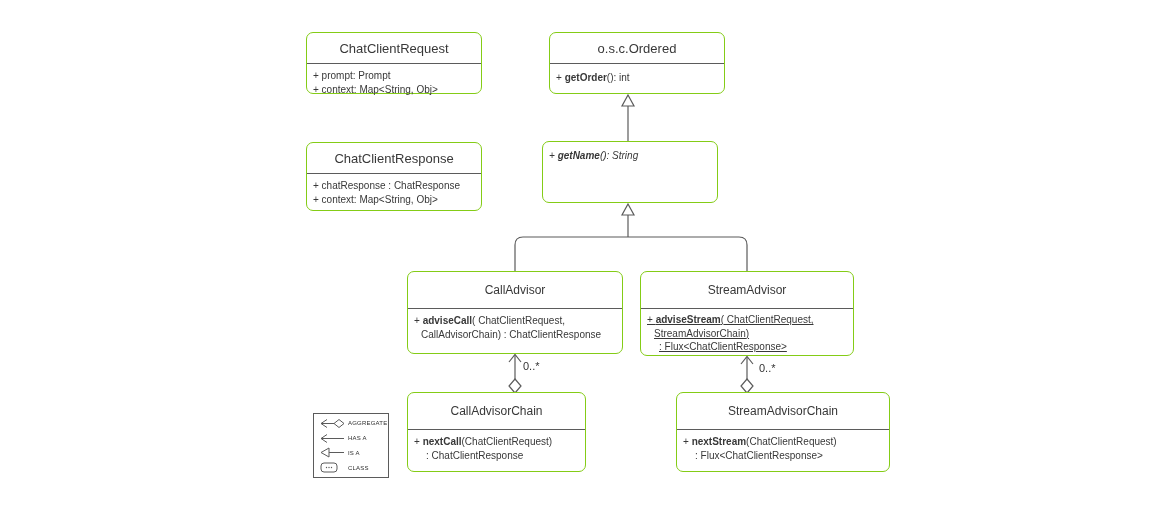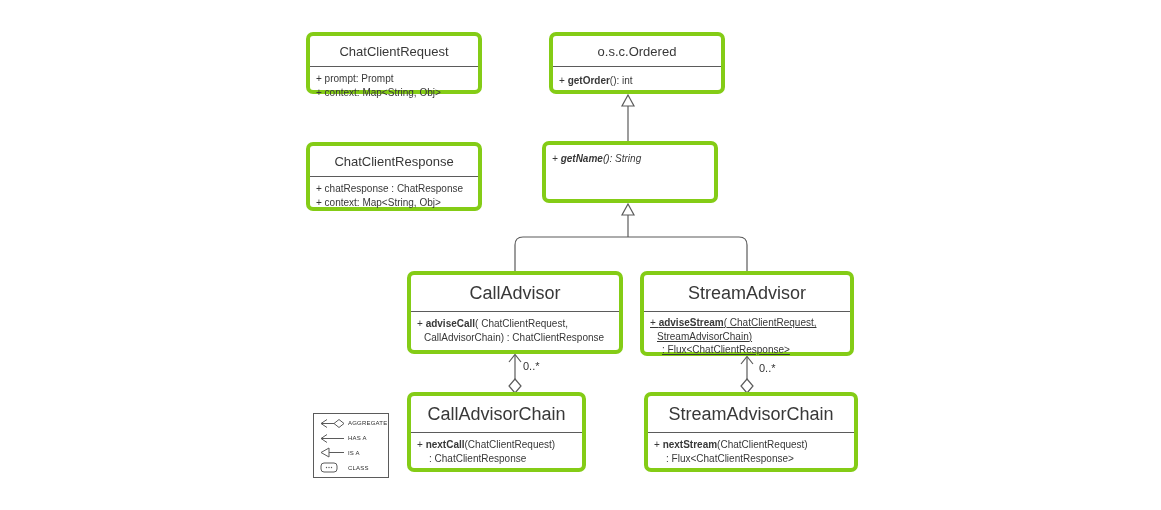--- a/index.html
+++ b/index.html
@@ -2,28 +2,28 @@
 <html><head>
 <meta charset="utf-8">
 <style>
   html,body{margin:0;padding:0;background:#ffffff;}
   #canvas{
     position:relative;width:1161px;height:510px;background:#ffffff;overflow:hidden;
     font-family:"Liberation Sans",sans-serif;color:#3a3a3a;
   }
   .uml-class{
     position:absolute;box-sizing:border-box;background:#ffffff;
-    border:4px solid #84cc16;border-radius:7px;z-index:2;
+    border:1px solid #84cc16;border-radius:7px;z-index:2;
   }
   .uml-title{
     display:flex;align-items:center;justify-content:center;
     height:30px;font-size:13px;color:#383838;
     border-bottom:1px solid #5b5b5b;
   }
-  .uml-class.big .uml-title{height:36px;font-size:18px;}
+  .uml-class.big .uml-title{height:36px;font-size:12px;}
   .uml-members{padding:5px 6px 0 6px;font-size:10px;line-height:13.5px;color:#383838;}
   .m{white-space:nowrap;}
   .m b{font-weight:bold;}
   .ind1{padding-left:7px;}
   .ind2{padding-left:12px;}
   #connector-layer{position:absolute;left:0;top:0;z-index:1;}
   #connector-layer path,#connector-layer line,#connector-layer polygon{
     stroke:#5b5b5b;stroke-width:1.2;
   }
   .mult-label{position:absolute;font-size:11px;color:#333;z-index:3;}
@@ -122,21 +122,21 @@
   </div>
 
   <div class="uml-class big" style="left:407px;top:392px;width:179px;height:80px;">
     <div class="uml-title">CallAdvisorChain</div>
     <div class="uml-members">
       <div class="m"><span>+ </span><b>nextCall</b><span>(ChatClientRequest)</span></div>
       <div class="m ind2">: ChatClientResponse</div>
     </div>
   </div>
 
-  <div class="uml-class big" style="left:644px;top:392px;width:214px;height:80px;">
+  <div class="uml-class big" style="left:676px;top:392px;width:214px;height:80px;">
     <div class="uml-title">StreamAdvisorChain</div>
     <div class="uml-members">
       <div class="m"><span>+ </span><b>nextStream</b><span>(ChatClientRequest)</span></div>
       <div class="m ind2">: Flux&lt;ChatClientResponse&gt;</div>
     </div>
   </div>
 
   <div id="legend">
     <div class="legend-row">
       <svg width="27" height="11" viewBox="0 0 27 11">

